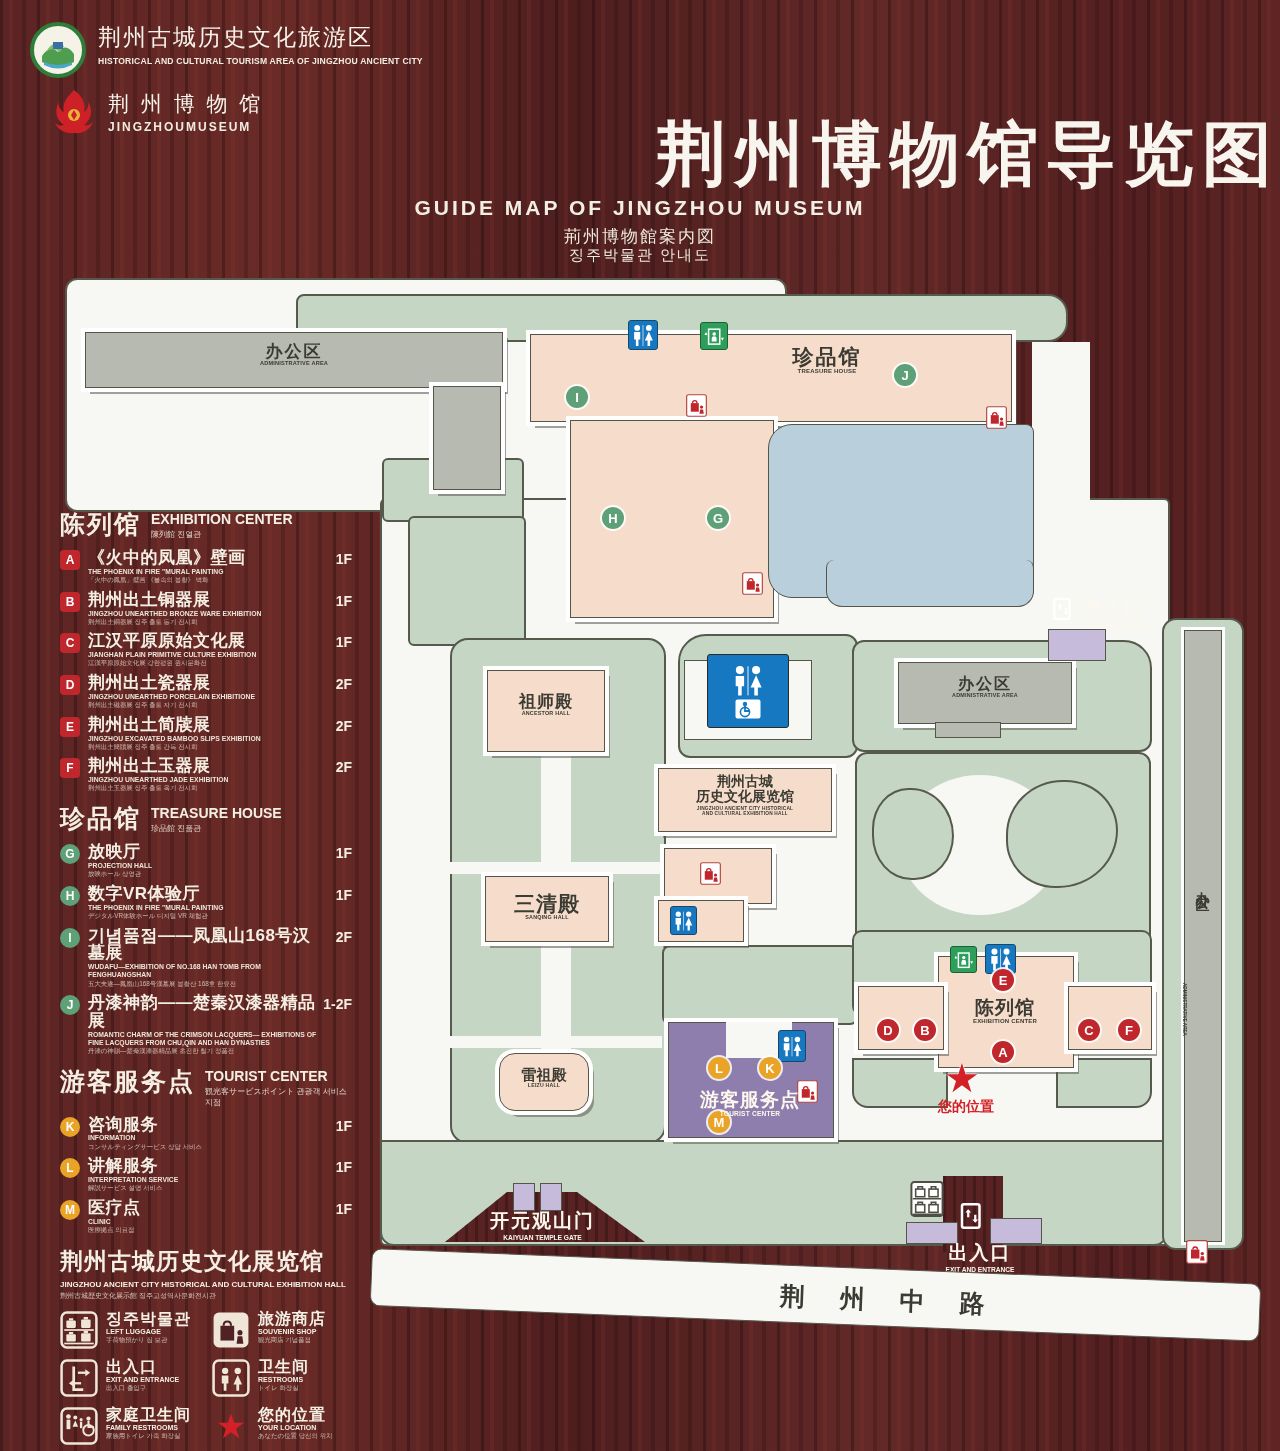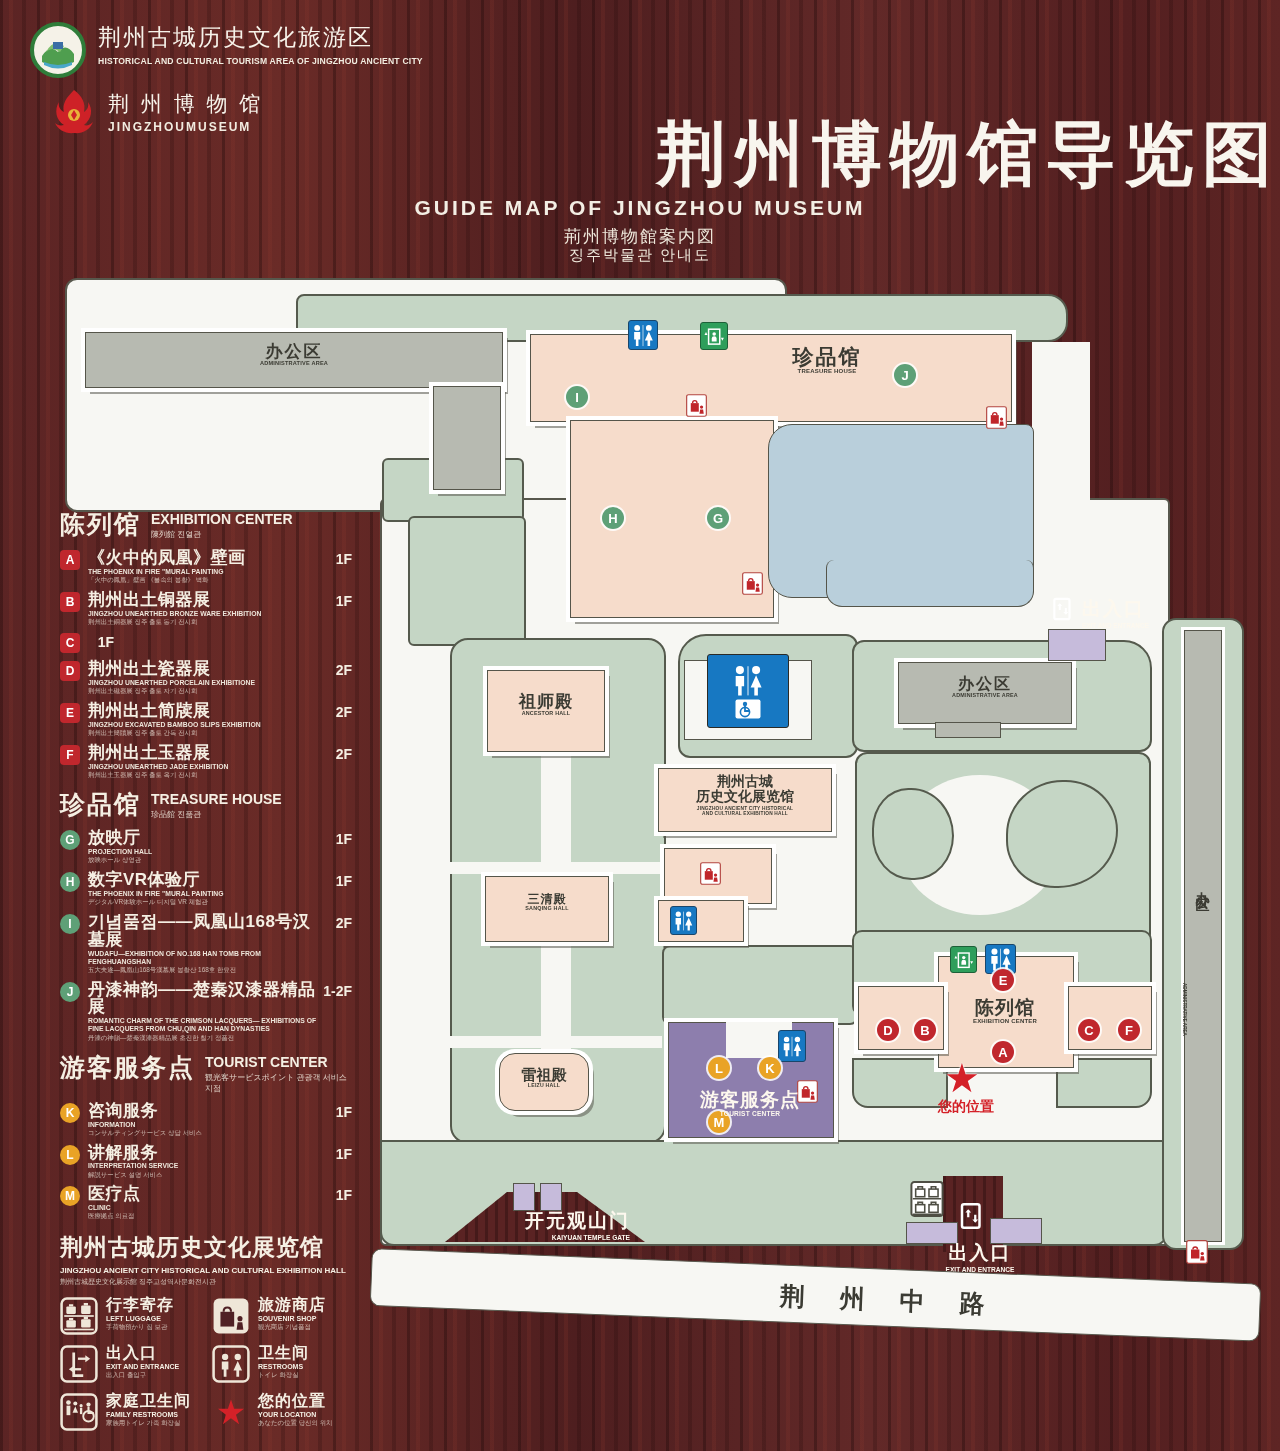--- a/index.html
+++ b/index.html
@@ -166,21 +166,21 @@
   <div class="pond" style="left:826px;top:560px;width:206px;height:46px;border-radius:8px 8px 16px 16px;border-top:none;"></div>
 
   <div class="bldg" style="left:487px;top:670px;width:116px;height:80px;">
     <div class="blab" style="left:0;top:22px;width:100%;">
       <div class="zh" style="font-size:17px;letter-spacing:1px;">祖师殿</div>
       <div class="en" style="font-size:5.4px;">ANCESTOR HALL</div>
     </div>
   </div>
   <div class="bldg" style="left:485px;top:876px;width:122px;height:64px;">
     <div class="blab" style="left:0;top:16px;width:100%;">
-      <div class="zh" style="font-size:12px;letter-spacing:1px;">三清殿</div>
+      <div class="zh" style="font-size:21px;letter-spacing:1px;">三清殿</div>
       <div class="en" style="font-size:5.4px;">SANQING HALL</div>
     </div>
   </div>
   <div class="bldg" style="left:499px;top:1053px;width:88px;height:56px;border-radius:16px;">
     <div class="blab" style="left:0;top:13px;width:100%;">
       <div class="zh" style="font-size:15px;">雷祖殿</div>
       <div class="en" style="font-size:5.2px;">LEIZU HALL</div>
     </div>
   </div>
 
@@ -397,21 +397,21 @@
         <path d="M6.7 9.2L9 6.6l2.3 2.6z" fill="#fff"></path>
         <path d="M14.6 11v5.4" stroke="#fff" stroke-width="1.8"></path>
         <path d="M12.3 14.8l2.3 2.6 2.3-2.6z" fill="#fff"></path>
       </svg>
     </div>
   <div class="abs" style="left:900px;top:1240px;width:160px;text-align:center;">
     <div style="color:#fdf8ee;font-size:19px;font-weight:bold;letter-spacing:2px;">出入口</div>
     <div style="color:#fdf8ee;font-size:6.6px;font-weight:bold;">EXIT AND ENTRANCE</div>
   </div>
 
-  <div class="abs" style="left:455px;top:1208px;width:175px;text-align:right;">
+  <div class="abs" style="left:455px;top:1208px;width:175px;text-align:center;">
     <div style="color:#fdf8ee;font-size:19px;font-weight:bold;letter-spacing:2px;">开元观山门</div>
     <div style="color:#fdf8ee;font-size:6.6px;font-weight:bold;">KAIYUAN TEMPLE GATE</div>
   </div>
 
   <div id="road">
     <div class="road-label">荆 州 中 路</div>
   </div>
 
   <div id="markers">
       <div class="marker m-green" style="left: 566px; top: 386px;">I</div>
@@ -451,20 +451,25 @@
       <span class="l-badge" style="background: rgb(192, 39, 45);">B</span>
       <div class="l-mid">
         <div class="r-zh">荆州出土铜器展</div>
         <div class="r-en">JINGZHOU UNEARTHED BRONZE WARE EXHIBITION</div>
         <div class="r-sub">荆州出土銅器展  징주 출토 동기 전시회</div>
       </div>
       <span class="l-floor">1F</span>
     </div>
     <div class="l-row">
       <span class="l-badge" style="background: rgb(192, 39, 45);">C</span>
+      <div class="l-mid">
+        <div class="r-zh">江汉平原原始文化展</div>
+        <div class="r-en">JIANGHAN PLAIN PRIMITIVE CULTURE EXHIBITION</div>
+        <div class="r-sub">江漢平原原始文化展  강한평원 원시문화전</div>
+      </div>
       <span class="l-floor">1F</span>
     </div>
     <div class="l-row">
       <span class="l-badge" style="background: rgb(192, 39, 45);">D</span>
       <div class="l-mid">
         <div class="r-zh">荆州出土瓷器展</div>
         <div class="r-en">JINGZHOU UNEARTHED PORCELAIN EXHIBITIONE</div>
         <div class="r-sub">荆州出土磁器展  징주 출토 자기 전시회</div>
       </div>
       <span class="l-floor">2F</span>
@@ -580,21 +585,21 @@
               <path d="M8.5 9V6.8h4V9zM22.5 8V5.8h4V8z"></path>
               <rect x="6" y="22" width="9" height="7" rx="1"></rect>
               <rect x="20" y="21" width="9" height="8" rx="1"></rect>
               <path d="M8.5 22v-2.2h4V22zM22.5 21v-2.2h4V21z"></path>
               <rect x="4" y="17.2" width="28" height="1.6"></rect>
               <rect x="4" y="30" width="28" height="1.6"></rect>
             </g>
           </svg>
         </span>
         <span class="ig-txt">
-          <div class="i-zh">行李寄存</div>
+          <div class="i-zh">징주박물관</div>
           <div class="i-en">LEFT LUGGAGE</div>
           <div class="i-sub">手荷物預かり  짐 보관</div>
         </span>
       </div>
       <div class="ig-item">
         <span class="ig-icon">
           <svg viewBox="0 0 36 36" width="38" height="38">
             <rect x="1.5" y="1.5" width="33" height="33" rx="5" fill="#efe6d8"></rect>
             <path d="M8 14h13v14H8z" fill="#502125"></path>
             <path d="M11 14c0-5.4 7-5.4 7 0" fill="none" stroke="#502125" stroke-width="2"></path>

